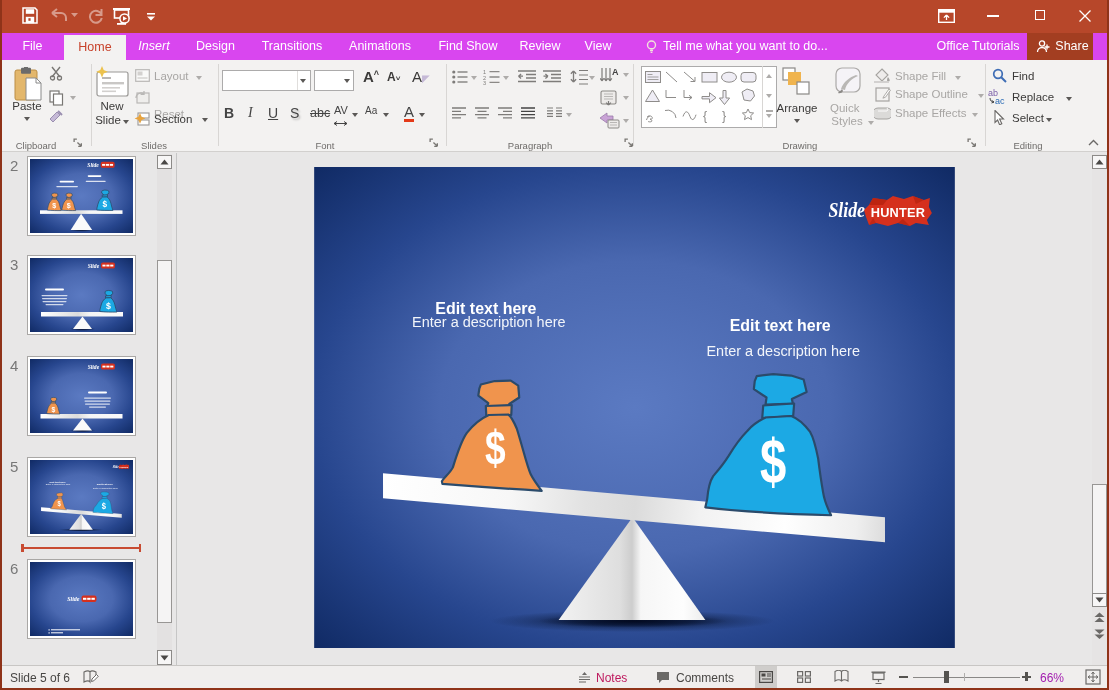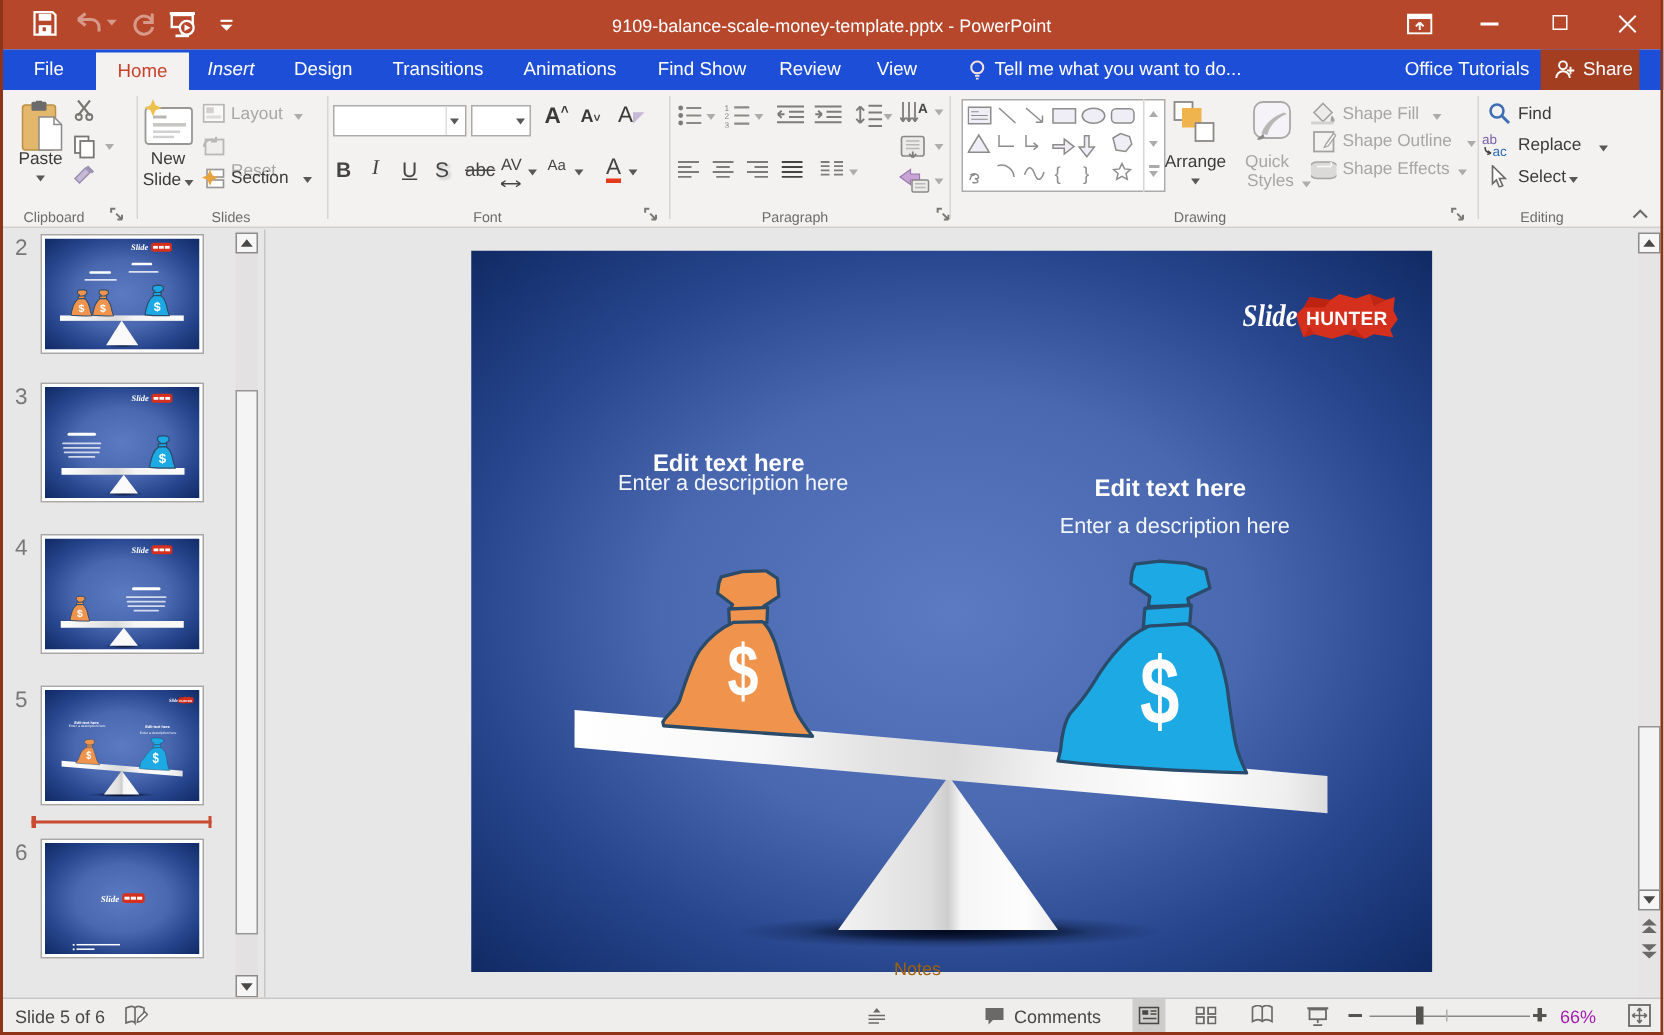--- a/index.html
+++ b/index.html
@@ -2,21 +2,21 @@
 <html><head>
 <meta charset="utf-8">
 <style>
 * { margin:0; padding:0; box-sizing:border-box; }
 html,body { width:1109px; height:690px; overflow:hidden; font-family:"Liberation Sans", sans-serif; }
 #win { position:relative; width:1109px; height:690px; background:#E8E7E7; }
 .abs { position:absolute; }
 
 
 #titlebar { position:absolute; left:0; top:0; width:1109px; height:33px; background:#B7472A; }
-#tabsrow { position:absolute; left:0; top:33px; width:1109px; height:27px; background:#1d4ed8; }
+#tabsrow { position:absolute; left:0; top:33px; width:1109px; height:27px; background:#d946ef; }
 #win::before { content:""; position:absolute; left:0; top:0; width:2px; height:690px; background:#8F3319; z-index:50;}
 #win::after { content:""; position:absolute; right:0; top:0; width:2px; height:690px; background:#8F3319; z-index:50;}
 #borderbottom { position:absolute; left:0; top:688px; width:1109px; height:2px; background:#8F3319; z-index:51;}
 #titletext { position:absolute; top:10px; left:0; width:1109px; text-align:center; color:#fff; font-size:12px; }
 .tab { position:absolute; top:0; height:27px; line-height:26px; color:#fff; font-size:12.5px; text-align:center; }
 #hometab { position:absolute; left:64px; top:35px; width:62px; height:25px; background:#F3F2F1; color:#C8432C; font-size:12.5px; text-align:center; line-height:25px; }
 
 
 #ribbon { position:absolute; left:0; top:60px; width:1109px; height:92px; background:#F3F2F1; border-bottom:1px solid #D2D0CE; }
 .gsep { position:absolute; top:4px; width:1px; height:82px; background:#D8D6D4; }
@@ -103,21 +103,20 @@
     <div class="tab" style="left:933px;width:90px;">Office Tutorials</div>
     <div class="abs" style="left:1027px;top:0;width:66px;height:27px;background:#A33E21"></div>
     <svg class="abs" style="left:1036px;top:6px" width="15" height="15" viewBox="0 0 15 15">
       <circle cx="6" cy="4.5" r="2.6" fill="none" stroke="#fff" stroke-width="1.3"></circle>
       <path d="M1.5 13 a4.5 4.5 0 0 1 9 0" fill="none" stroke="#fff" stroke-width="1.3"></path>
       <path d="M11 5.5 v5 M8.5 8 h5" stroke="#fff" stroke-width="1.3"></path>
     </svg>
     <div class="tab" style="left:1052px;width:40px;">Share</div>
   </div>
   <div id="hometab">Home</div>
-  <div id="titletext">9109-balance-scale-money-template.pptx - PowerPoint</div>
   <div id="ribbon">
 
     <svg class="abs" style="left:13px;top:7px" width="30" height="38" viewBox="0 0 30 38">
       <rect x="2" y="3" width="22" height="30" rx="2" fill="#E3B76C" stroke="#BC8E45" stroke-width="1"></rect>
       <rect x="8" y="0.8" width="10" height="6" rx="1" fill="#6B6B6B"></rect>
       <rect x="11" y="0" width="4" height="3" fill="#6B6B6B"></rect>
       <path d="M13 11 h10 l5 5 v17 h-15 z" fill="#fff" stroke="#8A8A8A" stroke-width="1"></path>
       <path d="M23 11 v5 h5" fill="none" stroke="#8A8A8A" stroke-width="1"></path>
     </svg>
     <div class="abs rtxt" style="left:6px;top:40px;width:42px;text-align:center">Paste</div>
@@ -609,21 +608,21 @@
 
   <div class="abs" style="left:10px;top:671px;font-size:12px;color:#484644;z-index:5">Slide 5 of 6</div>
   <svg class="abs" style="left:83px;top:670px;z-index:5" width="16" height="14" viewBox="0 0 16 14">
     <path d="M1 2 c3 -1.5 5 -1.5 6 0 v10 c-1 -1.5 -3 -1.5 -6 0 z M7 2 c1 -1.5 3 -1.5 6 0 v4" fill="none" stroke="#6B6967" stroke-width="1.1"></path>
     <path d="M9 9 L13.5 4.5 l1.8 1.8 L10.8 10.8 L8.5 11.5 Z" fill="#fff" stroke="#6B6967" stroke-width="1"></path>
   </svg>
   <svg class="abs" style="left:578px;top:672px;z-index:5" width="13" height="11" viewBox="0 0 13 11">
       <path d="M6.5 0 L9 3 H4 Z" fill="#6B6967"></path>
       <path d="M1 5 h11 M1 7.5 h11 M1 10 h7" stroke="#6B6967" stroke-width="1.1"></path>
     </svg>
-  <div class="abs" style="left:596px;top:639px;font-size:12px;color:#a16207;z-index:5">Notes</div>
+  <div class="abs" style="left:596px;top:671px;font-size:12px;color:#be185d;z-index:5">Notes</div>
   <svg class="abs" style="left:656px;top:671px;z-index:5" width="14" height="13" viewBox="0 0 14 13">
       <path d="M1 1 h12 v8 h-7 l-3 3 v-3 h-2 z" fill="#6B6967"></path>
     </svg>
   <div class="abs" style="left:676px;top:671px;font-size:12px;color:#484644;z-index:5">Comments</div>
   <div class="abs" style="left:755px;top:666px;width:22px;height:22px;background:#CFCDCB;z-index:5"></div>
   <svg class="abs" style="left:759px;top:671px;z-index:6" width="14" height="12" viewBox="0 0 14 12">
     <rect x="0.6" y="0.6" width="12.8" height="10.8" fill="none" stroke="#4A4846" stroke-width="1.2"></rect>
     <rect x="2.5" y="2.5" width="4" height="3" fill="#4A4846"></rect>
       <path d="M8 3 h4 M8 5 h4 M3 8 h9" stroke="#4A4846" stroke-width="1"></path>
   </svg>

